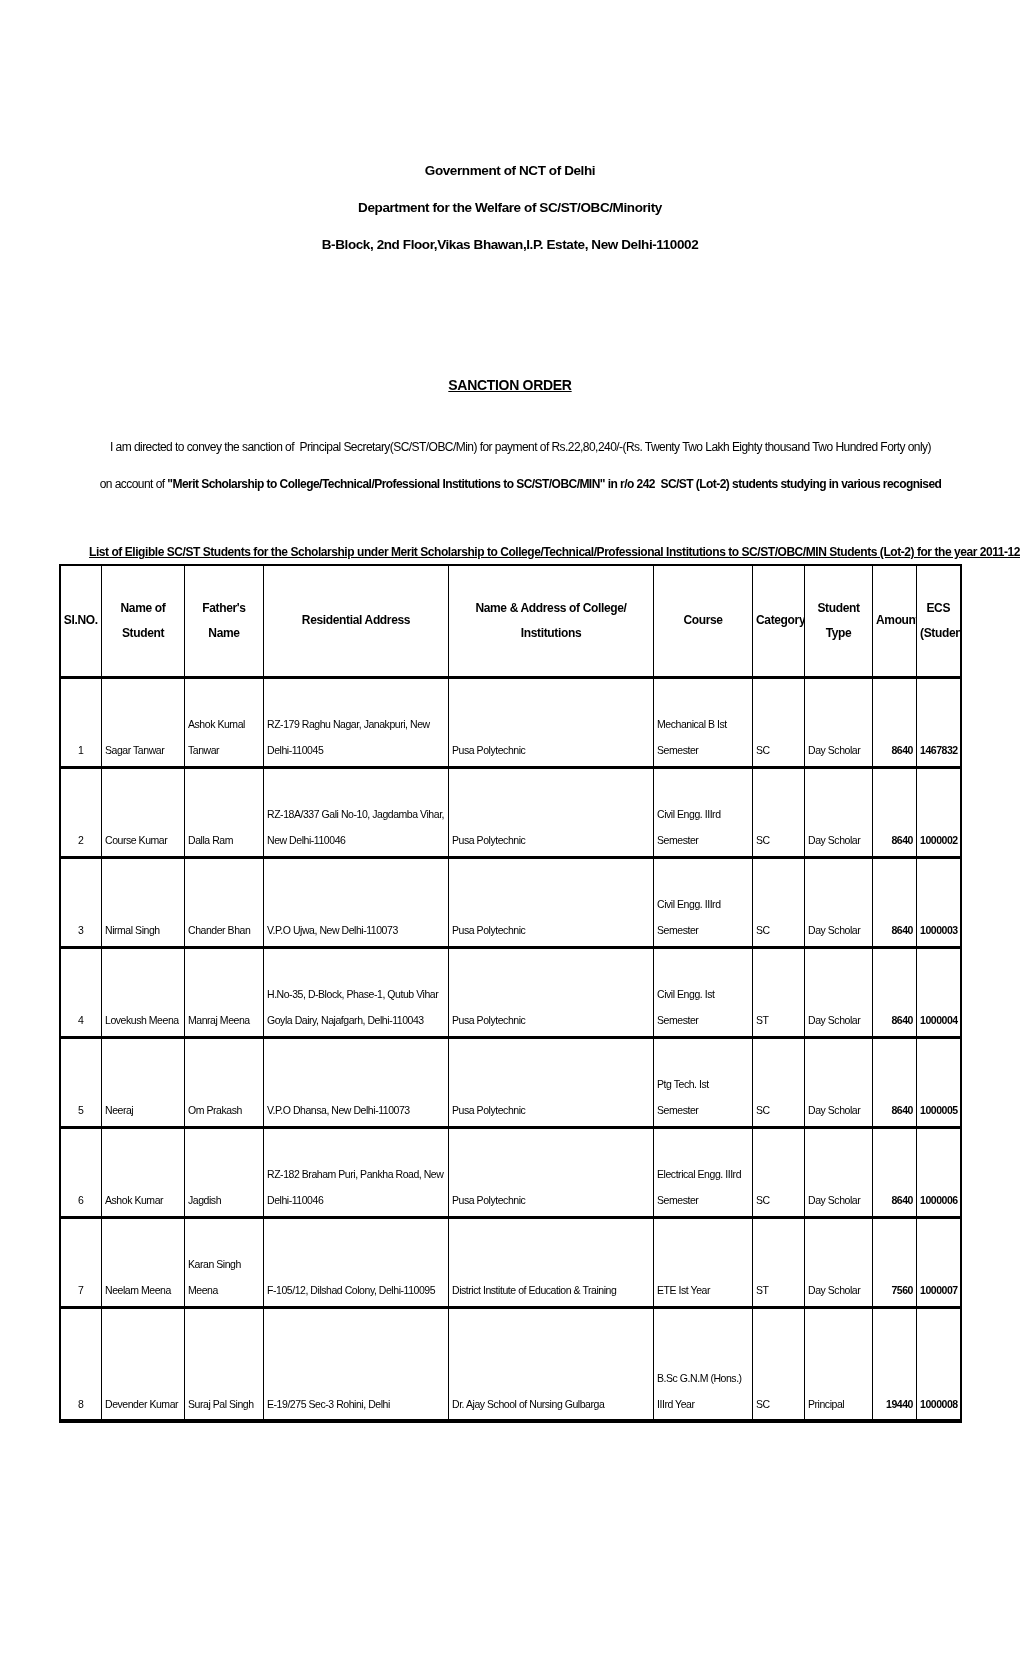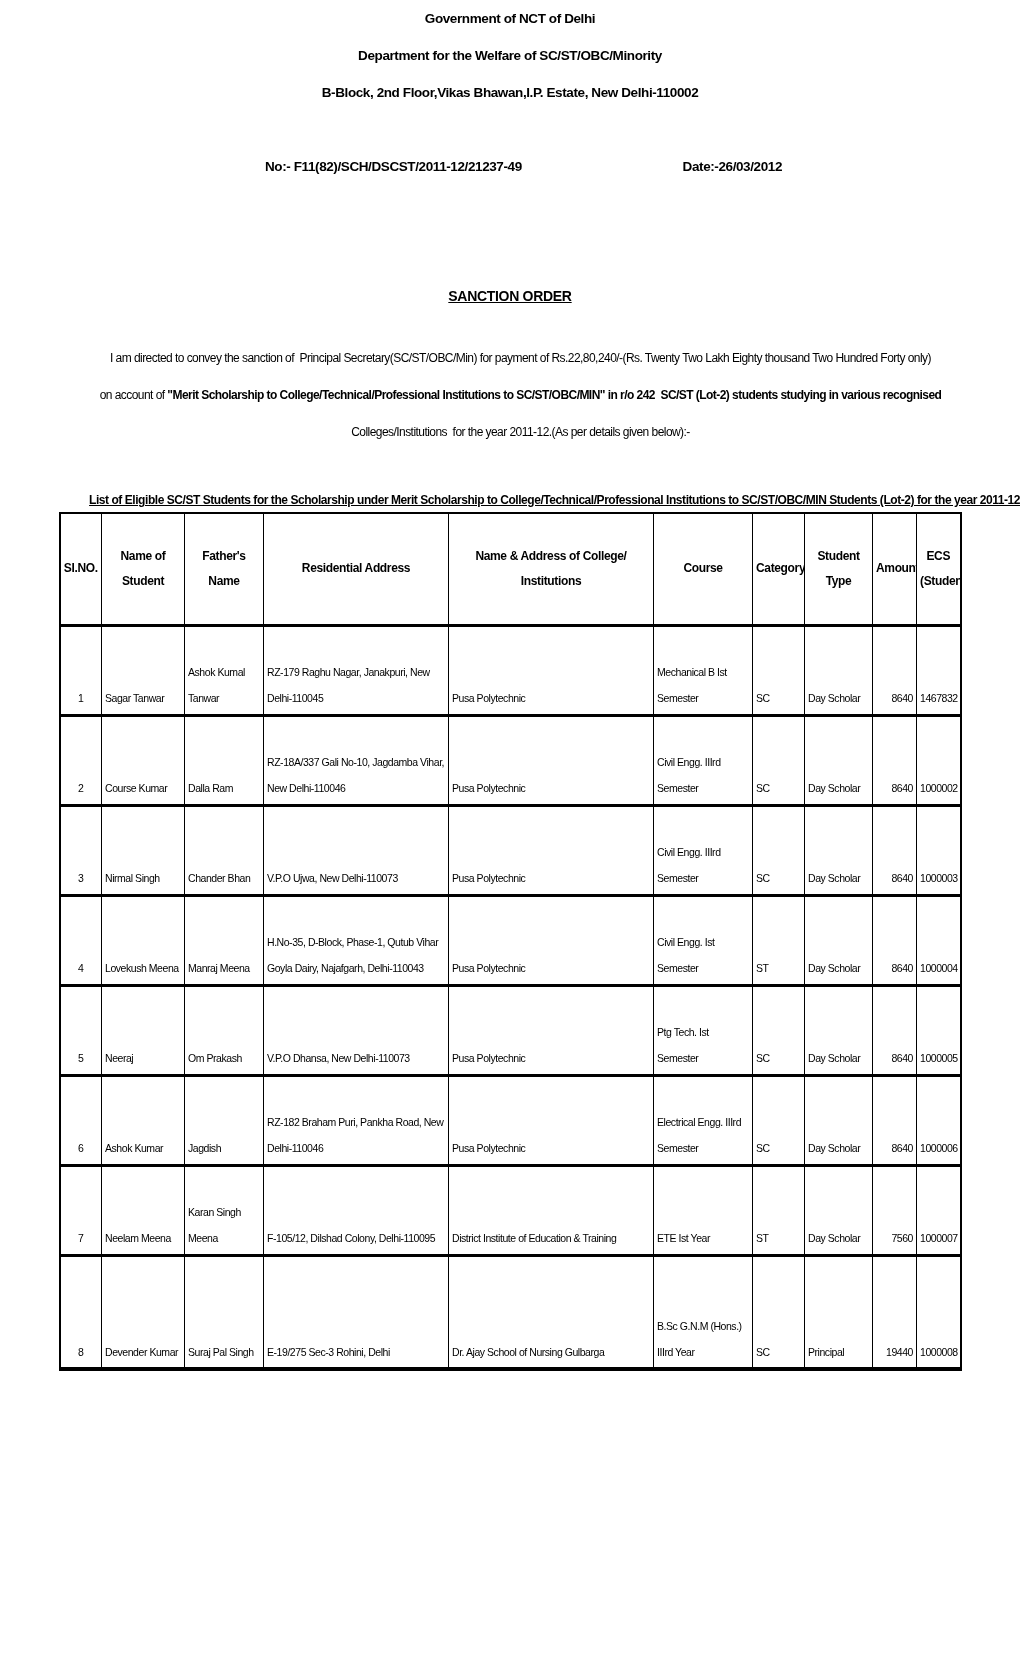--- a/index.html
+++ b/index.html
@@ -4,21 +4,21 @@
 <style>
   html,body { margin:0; padding:0; }
   body {
     width:1020px; height:1680px; margin:0 auto;
     background:#ffffff; color:#000;
     font-family:"Liberation Sans", sans-serif;
     overflow:hidden;
   }
   .sheet { position:relative; width:1020px; height:1680px; background:#fff; }
 
-  .doc-header { text-align:center; font-weight:bold;
+  .doc-header { padding-top:152px; text-align:center; font-weight:bold;
     font-size:13.5px; letter-spacing:-0.4px; }
   .doc-header .hline { line-height:37px; white-space:pre; }
 
   .ref-row { display:flex; justify-content:space-between;
     margin:48px 238px 0 265px; font-weight:bold; font-size:13.5px;
     letter-spacing:-0.4px; }
 
   .order-title { margin-top:114px; text-align:center; font-weight:bold;
     font-size:14px; letter-spacing:-0.3px; text-decoration:underline; }
 
@@ -36,44 +36,39 @@
     border:2px solid #000; border-bottom:4px solid #000; }
   table.students thead tr { height:112px; border-bottom:3px solid #000; }
   table.students tbody tr { height:90px; border-top:3px solid #000; }
   table.students tbody tr:last-child { height:114px; }
   th, td { border-left:1px solid #000; border-right:1px solid #000;
     padding:2px 3px; overflow:hidden; }
   th { font-weight:bold; font-size:12px; letter-spacing:-0.35px;
     text-align:center; vertical-align:middle; line-height:2.1; }
   td { vertical-align:bottom; text-align:left; line-height:2.5; }
   td.c0 { text-align:center; }
-  td.c8, td.c9 { text-align:right; }
+  td.c8, td.c9 { text-align:right;font-weight:bold; }
 </style>
 </head>
 <body>
 
 <div class="sheet">
 
   <div class="doc-header">
     <div class="hline">Government of NCT of Delhi</div>
     <div class="hline">Department for the Welfare of SC/ST/OBC/Minority</div>
     <div class="hline">B-Block, 2nd Floor,Vikas Bhawan,I.P. Estate, New Delhi-110002</div>
   </div>
 
-  <div class="ref-row">
-    <span>No:- F11(82)/SCH/DSCST/2011-12/21237-49</span>
-    <span>Date:-26/03/2012</span>
-  </div>
 
   <div class="order-title">SANCTION ORDER</div>
 
   <div class="body-text">
     <div class="bline">I am directed to convey the sanction of  Principal Secretary(SC/ST/OBC/Min) for payment of Rs.22,80,240/-(Rs. Twenty Two Lakh Eighty thousand Two Hundred Forty only)</div>
     <div class="bline"><span>on account of </span><span class="bold">"Merit Scholarship to College/Technical/Professional Institutions to SC/ST/OBC/MIN" in r/o 242  SC/ST (Lot-2) students studying in various recognised</span></div>
-    <div class="bline">Colleges/Institutions  for the year 2011-12.(As per details given below):-</div>
   </div>
 
   <div class="table-title">List of Eligible SC/ST Students for the Scholarship under Merit Scholarship to College/Technical/Professional Institutions to SC/ST/OBC/MIN Students (Lot-2) for the year 2011-12</div>
 
   <table class="students">
     <colgroup>
       <col style="width:42px">
         <col style="width:83px">
         <col style="width:79px">
       <col style="width:185px">

